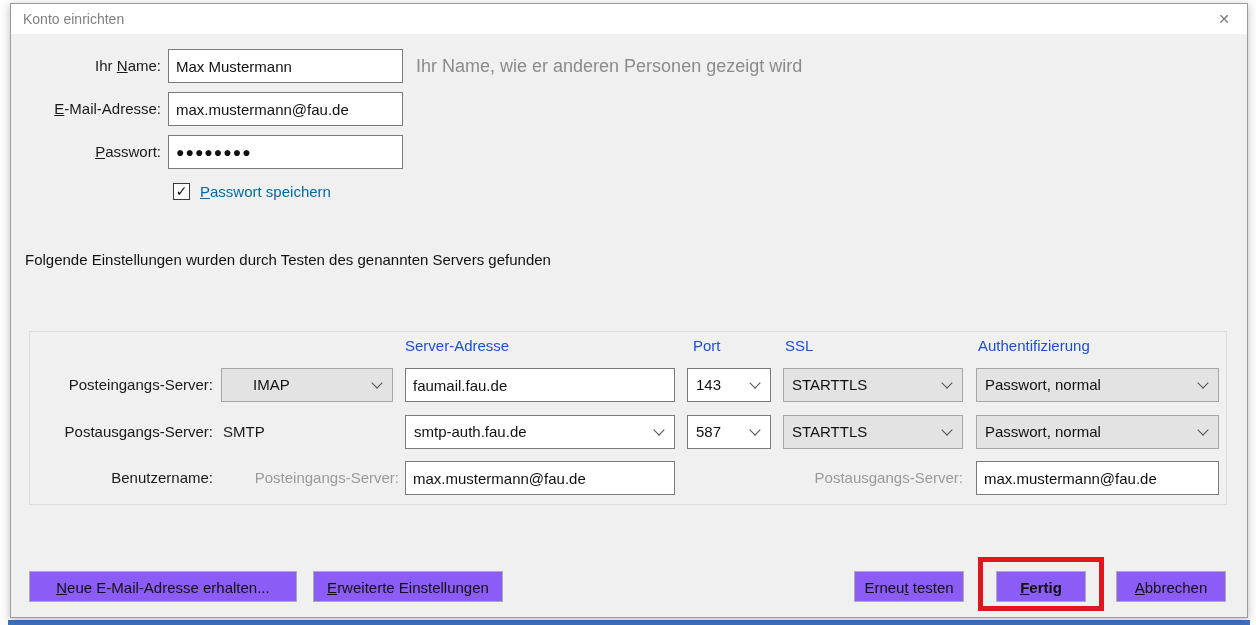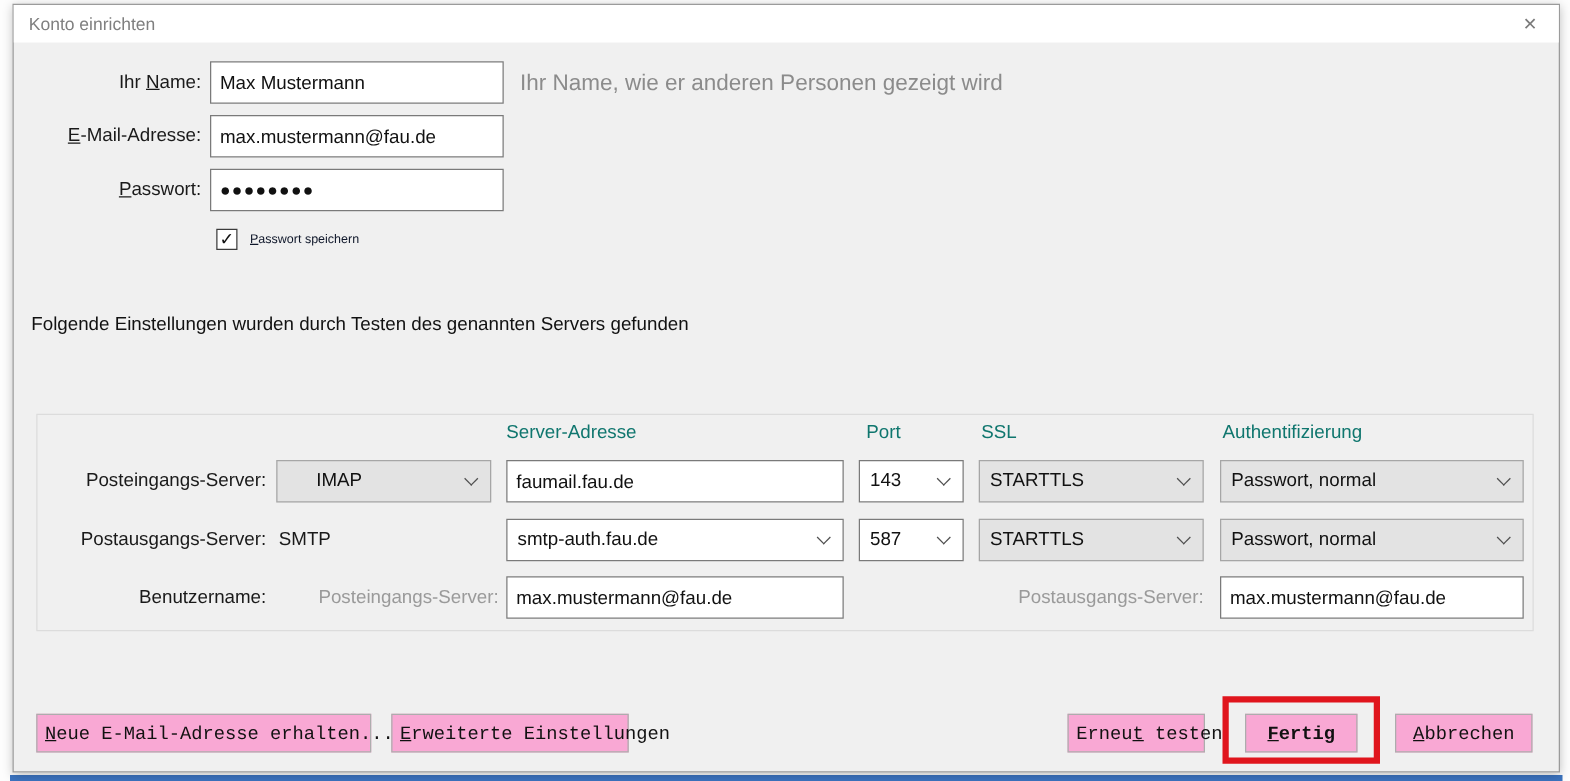--- a/index.html
+++ b/index.html
@@ -13,35 +13,35 @@
   .close-btn{position:absolute;right:12px;top:0;width:22px;height:30px;line-height:30px;
     text-align:center;font-size:14px;color:#7a7a7a;cursor:default;}
   .flabel{position:absolute;font-size:15px;color:#1a1a1a;line-height:34px;text-align:right;white-space:nowrap;}
   .tinput{position:absolute;box-sizing:border-box;height:34px;border:1px solid #7a7a7a;background:#fff;
     font-family:inherit;font-size:15px;color:#111;padding:0 7px;outline:none;}
   .pwd{letter-spacing:1px;font-size:14px;font-weight:bold;}
   .hint{position:absolute;font-size:18px;color:#8b8b8b;line-height:34px;white-space:nowrap;}
   .checkbox{position:absolute;width:17px;height:17px;background:#fff;border:1px solid #3b3b3b;
     box-sizing:border-box;text-align:center;}
   .checkbox .mark{display:block;font-size:14px;line-height:14px;color:#111;margin-top:0px;}
-  .cb-label{position:absolute;font-size:10px;color:#0f172a;line-height:22px;white-space:nowrap;}
+  .cb-label{position:absolute;font-size:15px;color:#0369a1;line-height:22px;white-space:nowrap;}
   .status{position:absolute;font-size:15px;color:#111;white-space:nowrap;}
   .groupbox{position:absolute;border:1px solid #dcdcdc;box-sizing:border-box;}
-  .hdr{position:absolute;font-size:15px;color:#0f766e;line-height:16px;white-space:nowrap;}
+  .hdr{position:absolute;font-size:15px;color:#1d4ed8;line-height:16px;white-space:nowrap;}
   .combo{position:absolute;box-sizing:border-box;height:34px;cursor:default;}
   .combo .val{display:block;font-size:15px;color:#111;line-height:32px;padding-left:8px;
     white-space:nowrap;overflow:hidden;}
   .combo .chev{position:absolute;right:11px;top:50%;width:7px;height:7px;margin-top:-6px;
     border-right:1px solid #505050;border-bottom:1px solid #505050;transform:rotate(45deg);}
   .combo.gray{background:#e3e3e3;border:1px solid #a6a6a6;}
   .combo.white{background:#ffffff;border:1px solid #7a7a7a;}
   .plain-text{position:absolute;font-size:15px;color:#1a1a1a;line-height:34px;white-space:nowrap;}
   .gray-label{position:absolute;font-size:15px;color:#9a9a9a;line-height:34px;text-align:right;white-space:nowrap;}
-  .btn{position:absolute;box-sizing:border-box;height:31px;background:#f9a8d4;border:1px solid #adadad;
-    font-family:Liberation Mono, monospace;font-size:15px;color:#111;text-align:center;line-height:29px;cursor:default;white-space:nowrap;}
+  .btn{position:absolute;box-sizing:border-box;height:31px;background:#8b5cf6;border:1px solid #adadad;
+    font-family:Liberation Sans, sans-serif;font-size:15px;color:#111;text-align:center;line-height:29px;cursor:default;white-space:nowrap;}
   .btn.bold{font-weight:bold;text-align:center;}
   .red-box{position:absolute;box-sizing:border-box;border:5px solid var(--hl-red,#e0151d);background:transparent;}
   u{text-decoration:underline;}
 </style>
 </head>
 <body>
 
 <div class="screen">
   <div class="blue-strip"></div>
 

